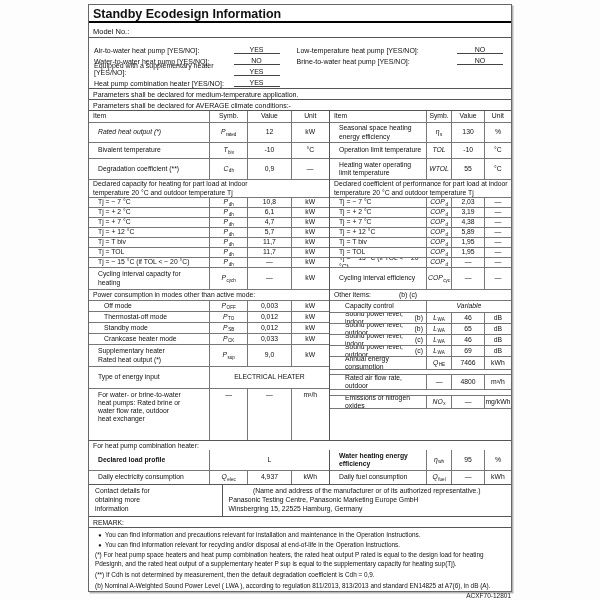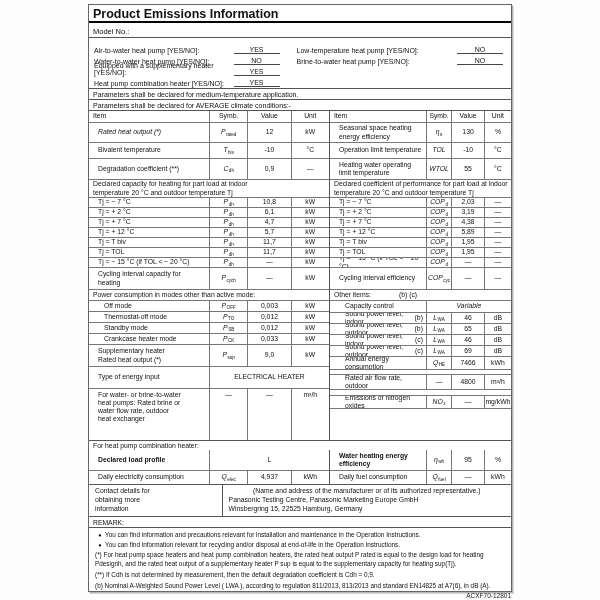--- a/index.html
+++ b/index.html
@@ -46,21 +46,21 @@
   .bullet{display:flex;margin-bottom:2px}
   .bdot{width:10px;text-align:center;font-size:5.5px;padding-top:1px}
   .btext{flex:1}
   .fn{margin-top:2px;line-height:1.4}
   .doccode{position:absolute;left:88px;top:592px;width:423px;text-align:right;font-size:6.5px;color:#222}
 </style>
 </head>
 <body>
 
 <div class="page">
-  <div class="title">Product Emissions Information</div>
+  <div class="title">Standby Ecodesign Information</div>
 
   <div class="modelrow">
     <span>Model No.:</span>
   </div>
 
   <div class="flags">
     <div class="frow">
       <div class="fpair l">
           <span class="flabel">Air-to-water heat pump [YES/NO]:</span>
           <span class="fval">YES</span>

